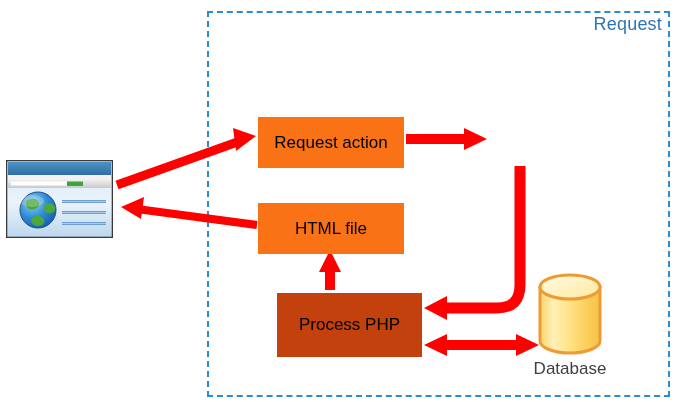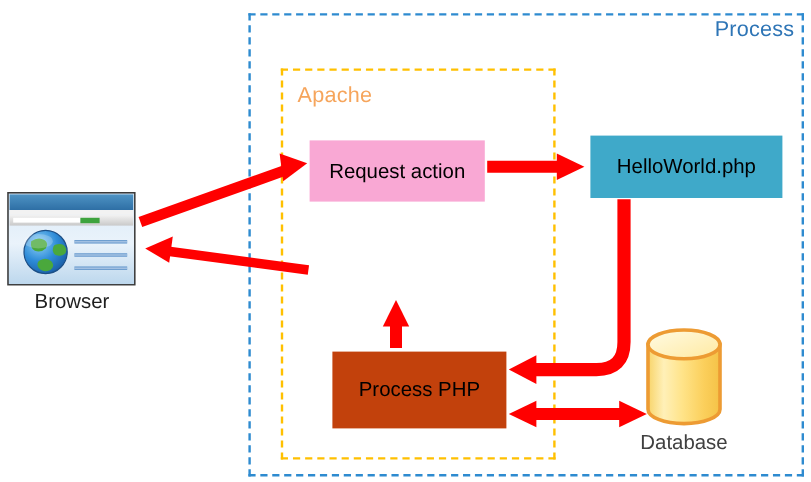--- a/index.html
+++ b/index.html
@@ -58,21 +58,21 @@
   .box {
     position: absolute;
     box-sizing: border-box;
     display: flex;
     align-items: center;
     justify-content: center;
     color: #000000;
     font-size: 17px;
     white-space: nowrap;
   }
-  .box-green  { background: #f9a8d4; }
+  .box-green  { background: #f97316; }
   .box-teal   { background: #3FA9C9; }
   .box-lblue  { background: #c2410c; }
 
   .box-request { left: 258px; top: 117px; width: 146px; height: 51px; }
   .box-hello   { left: 492px; top: 113px; width: 160px; height: 52px; }
   .box-html    { left: 258px; top: 203px; width: 146px; height: 51px; }
   .box-process { left: 277px; top: 293px; width: 145px; height: 64px; }
 
   
   .browser-icon {
@@ -117,25 +117,22 @@
     height: 402px;
     pointer-events: none;
   }
 </style>
 </head>
 <body>
 
 <div id="canvas">
 
   <div class="zone zone-server"></div>
-  <div class="zone-label label-server">Process</div>
-
-  <div class="zone zone-apache">
-    <div class="zone-label label-apache">Apache</div>
-  </div>
+  <div class="zone-label label-server">Request</div>
+
 
   <div class="browser-icon">
     <svg width="107" height="78" viewBox="0 0 107 78" xmlns="http://www.w3.org/2000/svg">
       <defs>
         <linearGradient id="gTitle" x1="0" y1="0" x2="0" y2="1">
           <stop offset="0%" stop-color="#4E93C4"></stop>
           <stop offset="100%" stop-color="#2E6FA5"></stop>
         </linearGradient>
         <linearGradient id="gBody" x1="0" y1="0" x2="0" y2="1">
           <stop offset="0%" stop-color="#D9E9F7"></stop>
@@ -166,21 +163,20 @@
         <ellipse cx="26" cy="41" rx="12" ry="6" fill="#FFFFFF" opacity="0.22"></ellipse>
       </g>
       <rect x="56" y="40" width="44" height="3" fill="#6F9FD0"></rect>
       <rect x="56" y="41" width="44" height="1" fill="#AFC9E6"></rect>
       <rect x="56" y="51" width="44" height="3" fill="#6F9FD0"></rect>
       <rect x="56" y="52" width="44" height="1" fill="#AFC9E6"></rect>
       <rect x="56" y="62" width="44" height="3" fill="#6F9FD0"></rect>
       <rect x="56" y="63" width="44" height="1" fill="#AFC9E6"></rect>
     </svg>
   </div>
-  <div class="browser-caption">Browser</div>
 
   <div class="db-icon">
     <svg width="68" height="82" viewBox="0 0 68 82" xmlns="http://www.w3.org/2000/svg">
       <defs>
         <linearGradient id="gCyl" x1="0" y1="0" x2="1" y2="0">
           <stop offset="0%" stop-color="#F8D46A"></stop>
           <stop offset="22%" stop-color="#FFF0B8"></stop>
           <stop offset="48%" stop-color="#FFE388"></stop>
           <stop offset="78%" stop-color="#FBCF5B"></stop>
           <stop offset="100%" stop-color="#F4C247"></stop>
@@ -225,18 +221,18 @@
     </g>
 
     <g>
       <path d="M257 225 L137 209" stroke="#FF0000" stroke-width="8" fill="none"></path>
       <path d="M121 207 L144 197 L141 219 Z" fill="#FF0000"></path>
     </g>
   </svg>
 
   <div class="box box-green box-request">Request action</div>
 
-  <div class="box box-teal box-hello">HelloWorld.php</div>
-
+
+  <div class="box box-green box-html">HTML file</div>
 
   <div class="box box-lblue box-process">Process PHP</div>
 
 </div>
 
 </body></html>

